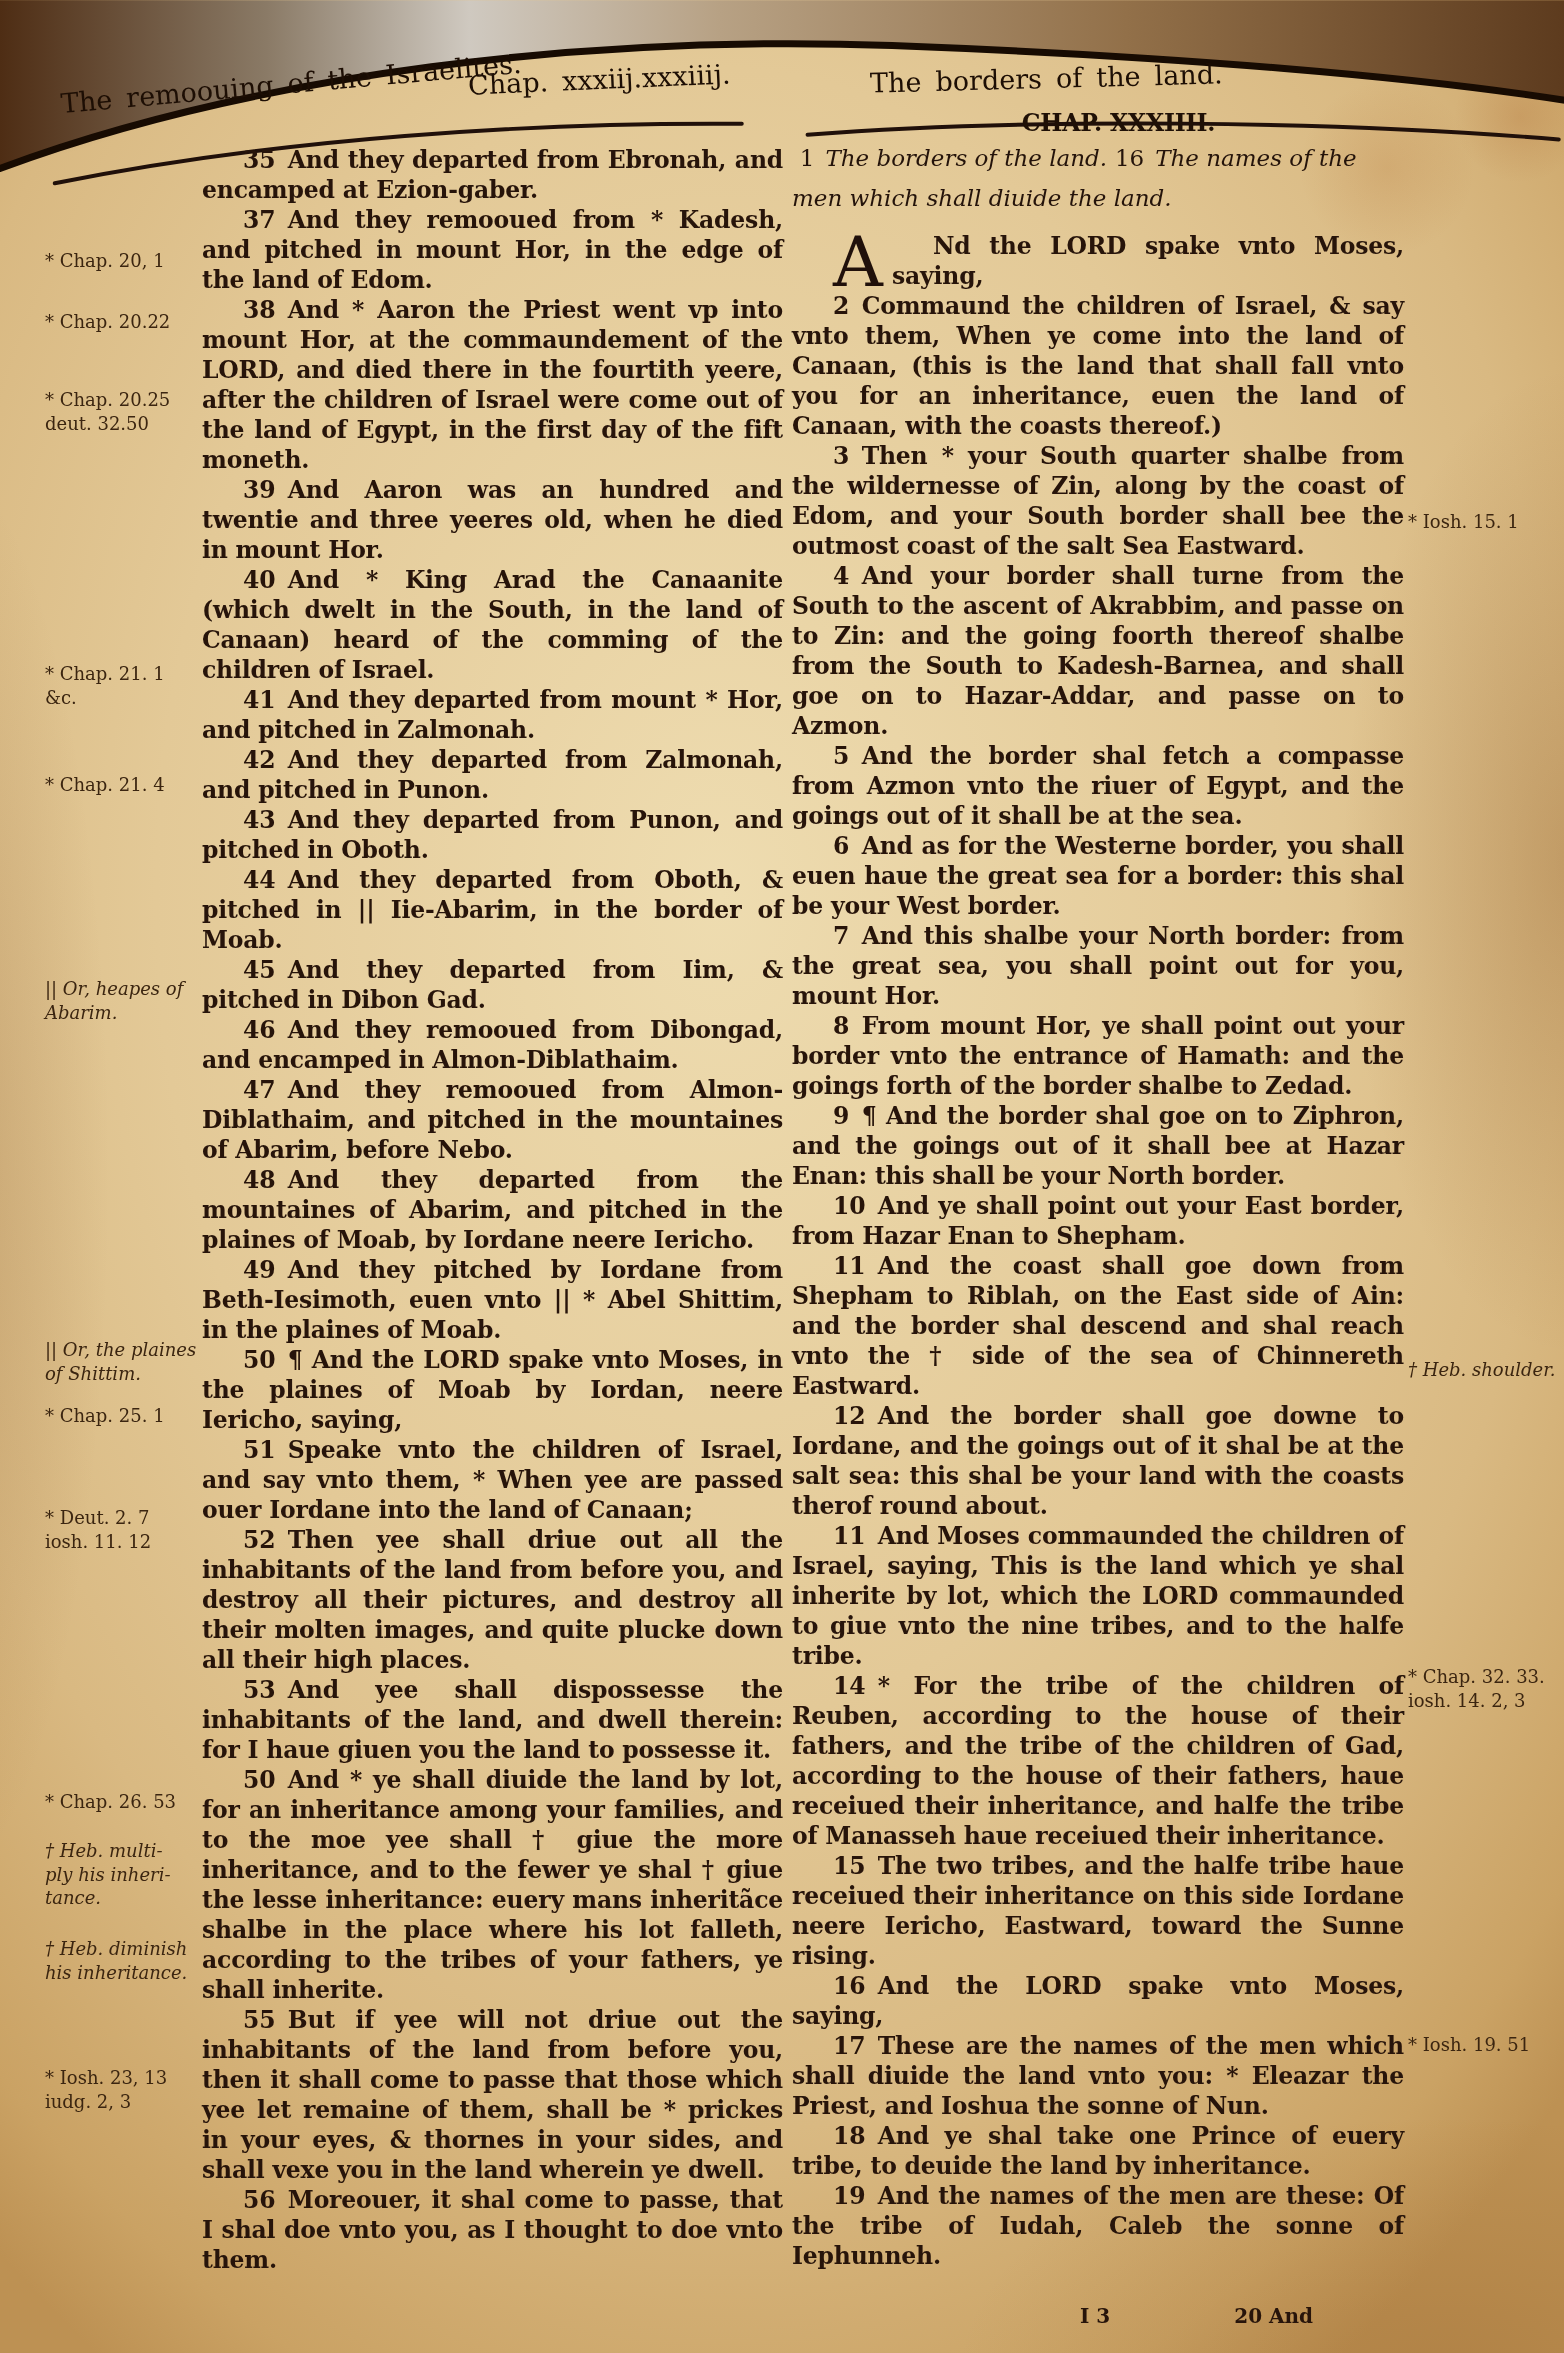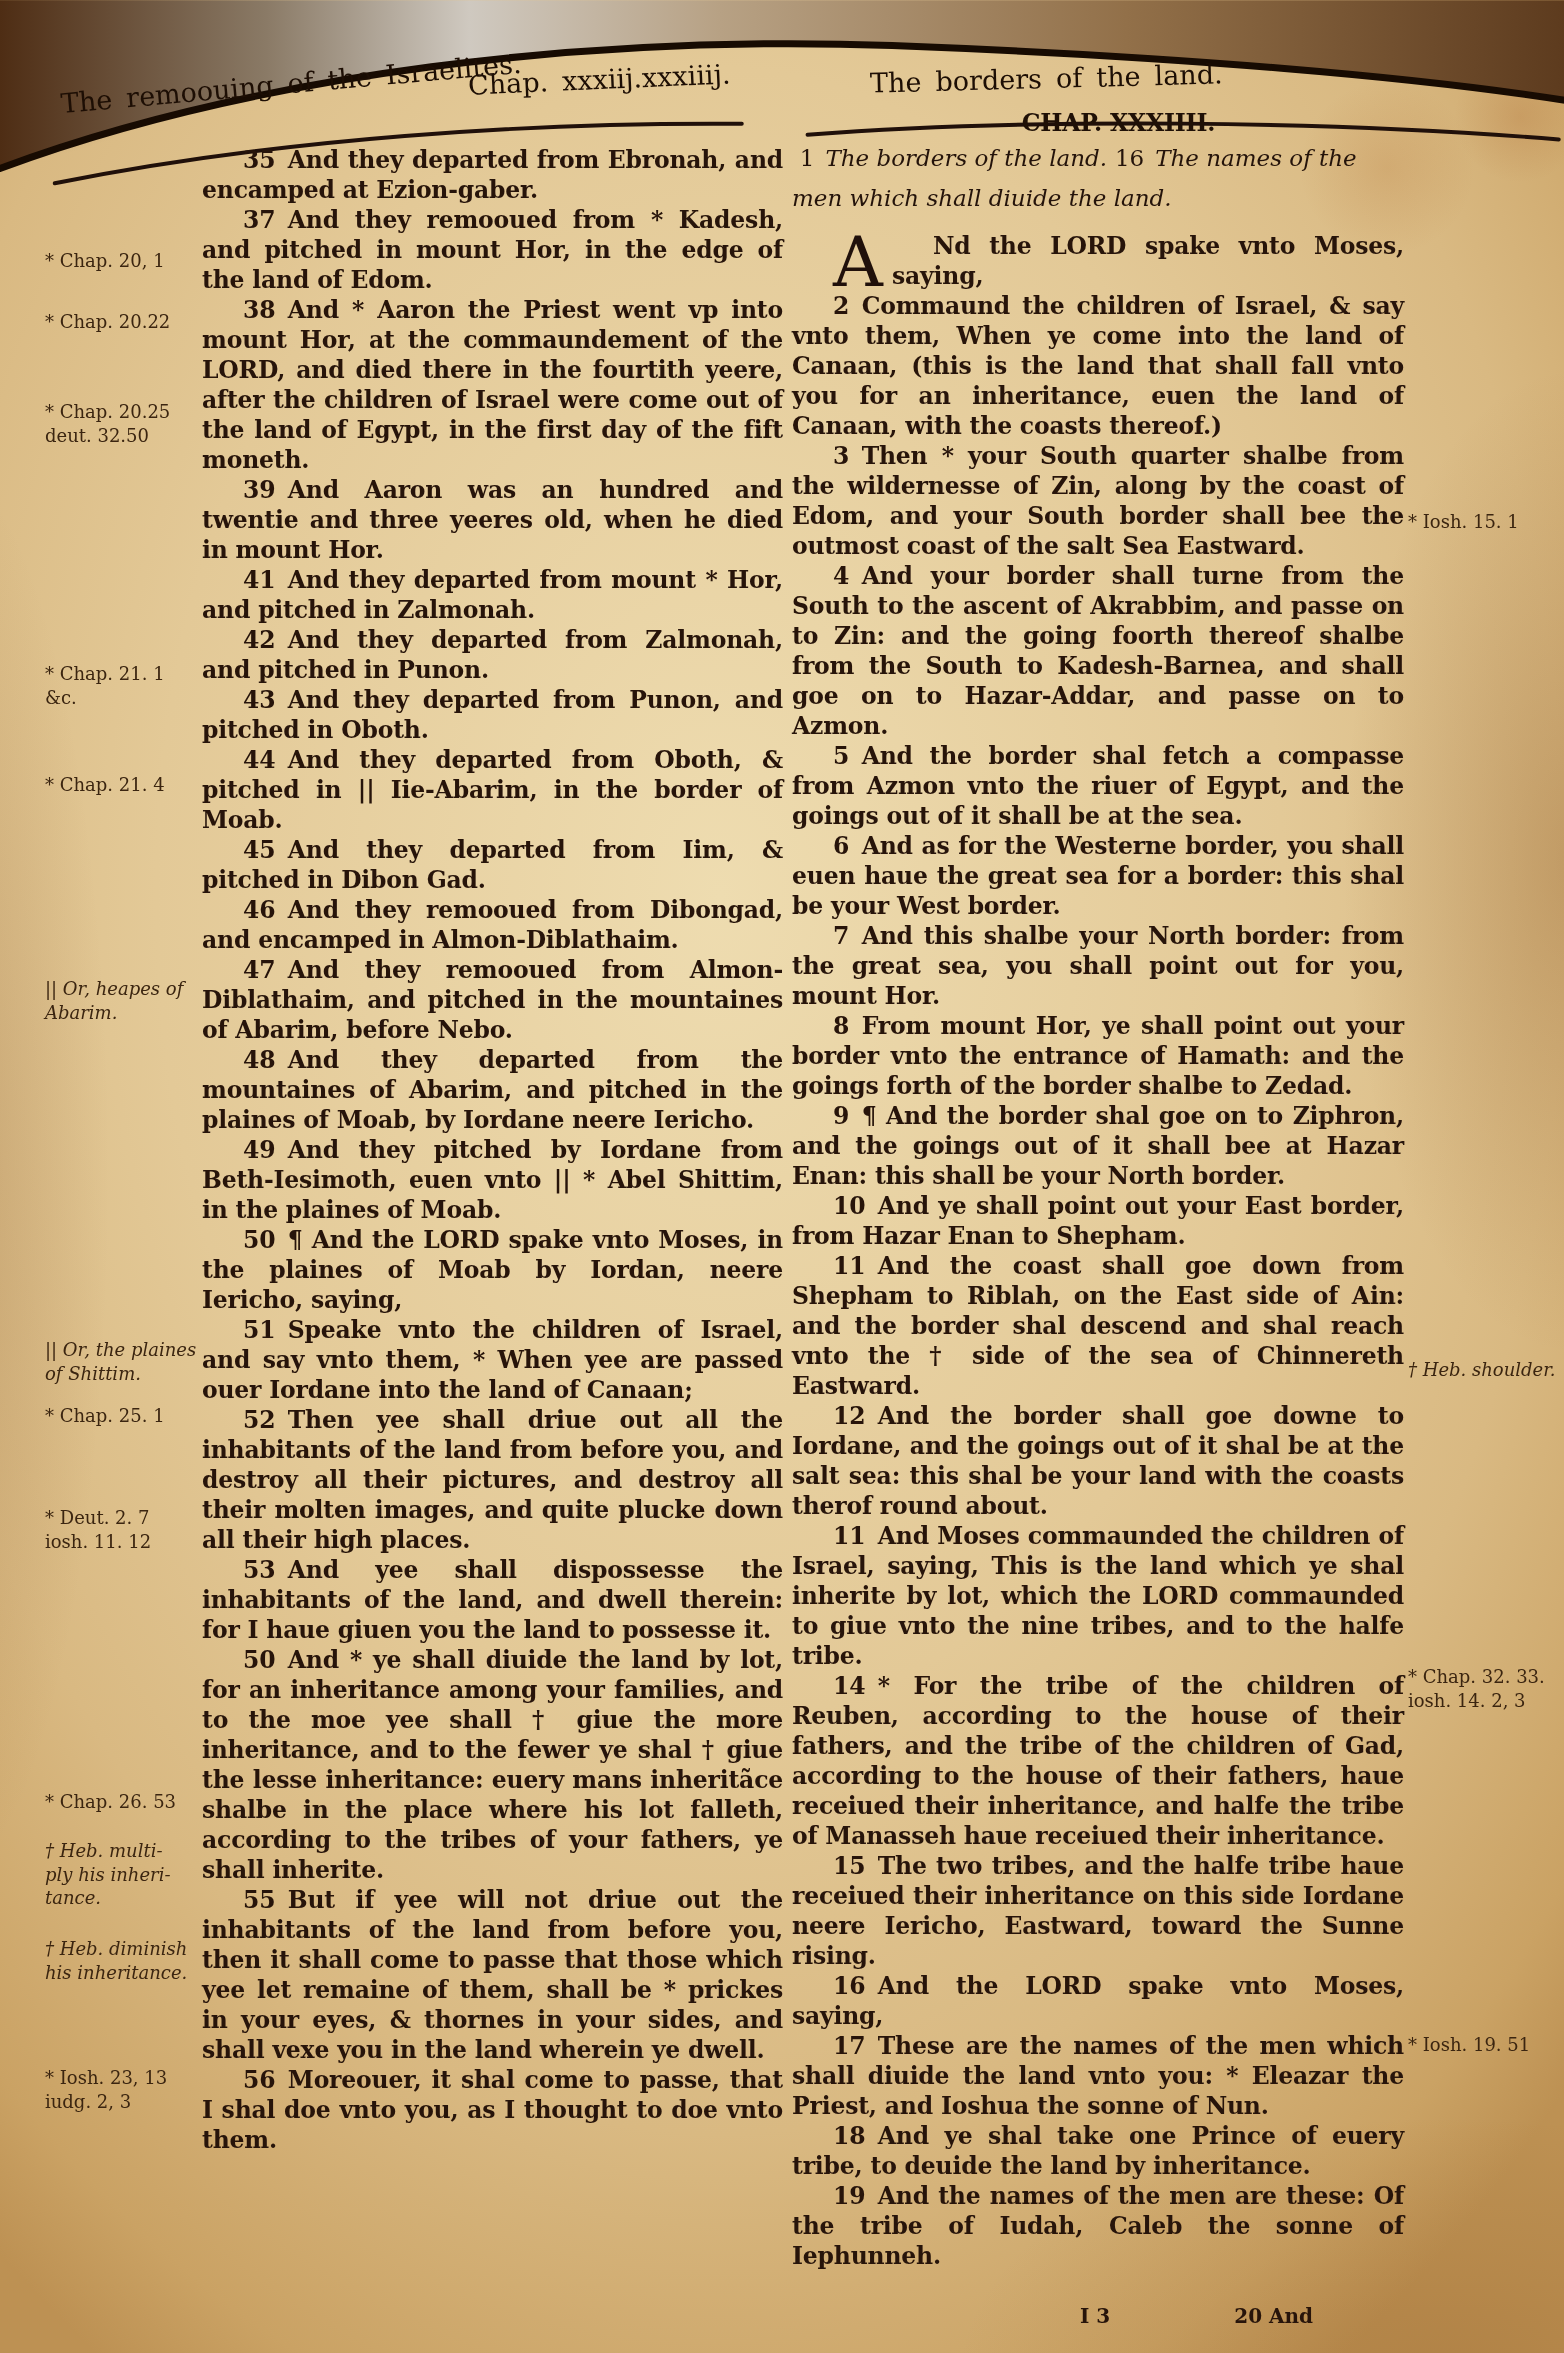--- a/index.html
+++ b/index.html
@@ -33,21 +33,21 @@
   .summary .snum{font-style:normal;margin:0 11px 0 7.8px;}
   .dropcap{float:left;font-size:69px;line-height:56px;font-weight:400;margin:3.1px 9.4px 0 0;color:#20100a;}
   .firstverse{text-indent:0;}
   .sig-row{display:flex;align-items:flex-start;margin-top:33px;font-weight:700;font-size:20px;text-indent:0;}
   .sig{margin-left:288px;}
   .catch{margin-left:124px;}
   .note{position:absolute;width:160px;font-size:18px;line-height:23.5px;color:#3b2510;white-space:pre-line;font-weight:400;}
   .note.it{font-style:italic;}
   .mn-l{left:45px;}
   .mn-r{left:1408px;width:153px;}
-  .ln1{top:249px;}  .ln2{top:310px;}  .ln3{top:400px;}  .ln4{top:662px;}
+  .ln1{top:249px;}  .ln2{top:310px;}  .ln3{top:388px;}  .ln4{top:662px;}
   .ln5{top:773px;}  .ln6{top:977px;} .ln7{top:1338px;} .ln8{top:1404px;}
   .ln9{top:1506px;} .ln10{top:1790px;}.ln11{top:1839px;}.ln12{top:1937px;}
   .ln13{top:2066px;}
   .rn1{top:510px;}  .rn2{top:1358px;} .rn3{top:1665px;} .rn4{top:2033px;}
 </style>
 </head>
 <body>
 
 <div class="page">
 
@@ -99,20 +99,21 @@
   <div class="note mn-r rn2 it">† Heb. shoulder.</div>
   <div class="note mn-r rn3">* Chap. 32. 33.
 iosh. 14. 2, 3</div>
   <div class="note mn-r rn4">* Iosh. 19. 51</div>
 
   <div class="col col-left">
     <p class="verse"><span class="vnum">35</span><span>And they departed from Ebronah, and encamped at Ezion-gaber.</span></p>
     <p class="verse"><span class="vnum">37</span><span>And they remooued from * Kadesh, and pitched in mount Hor, in the edge of the land of Edom.</span></p>
     <p class="verse"><span class="vnum">38</span><span>And * Aaron the Priest went vp into mount Hor, at the commaundement of the LORD, and died there in the fourtith yeere, after the children of Israel were come out of the land of Egypt, in the first day of the fift moneth.</span></p>
     <p class="verse"><span class="vnum">39</span><span>And Aaron was an hundred and twentie and three yeeres old, when he died in mount Hor.</span></p>
+    <p class="verse"><span class="vnum">40</span><span>And * King Arad the Canaanite (which dwelt in the South, in the land of Canaan) heard of the comming of the children of Israel.</span></p>
     <p class="verse"><span class="vnum">41</span><span>And they departed from mount * Hor, and pitched in Zalmonah.</span></p>
     <p class="verse"><span class="vnum">42</span><span>And they departed from Zalmonah, and pitched in Punon.</span></p>
     <p class="verse"><span class="vnum">43</span><span>And they departed from Punon, and pitched in Oboth.</span></p>
     <p class="verse"><span class="vnum">44</span><span>And they departed from Oboth, &amp; pitched in || Iie-Abarim, in the border of Moab.</span></p>
     <p class="verse"><span class="vnum">45</span><span>And they departed from Iim, &amp; pitched in Dibon Gad.</span></p>
     <p class="verse"><span class="vnum">46</span><span>And they remooued from Dibongad, and encamped in Almon-Diblathaim.</span></p>
     <p class="verse"><span class="vnum">47</span><span>And they remooued from Almon-Diblathaim, and pitched in the mountaines of Abarim, before Nebo.</span></p>
     <p class="verse"><span class="vnum">48</span><span>And they departed from the mountaines of Abarim, and pitched in the plaines of Moab, by Iordane neere Iericho.</span></p>
     <p class="verse"><span class="vnum">49</span><span>And they pitched by Iordane from Beth-Iesimoth, euen vnto || * Abel Shittim, in the plaines of Moab.</span></p>
     <p class="verse"><span class="vnum">50</span><span>¶ And the LORD spake vnto Moses, in the plaines of Moab by Iordan, neere Iericho, saying,</span></p>

